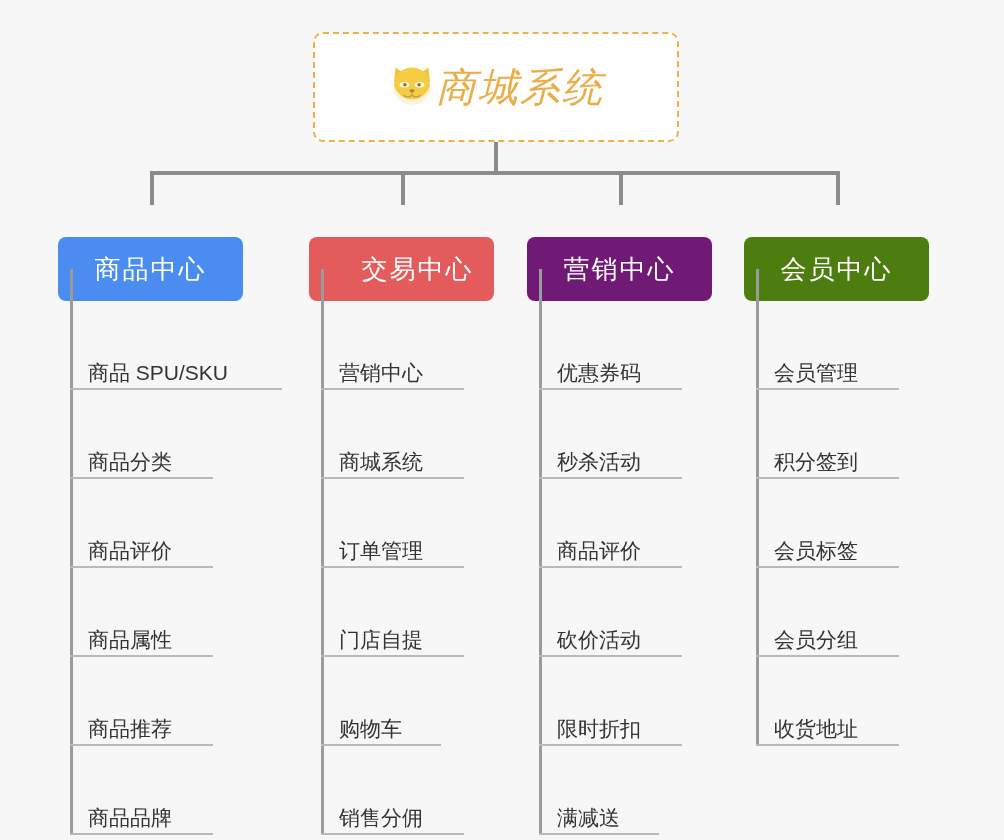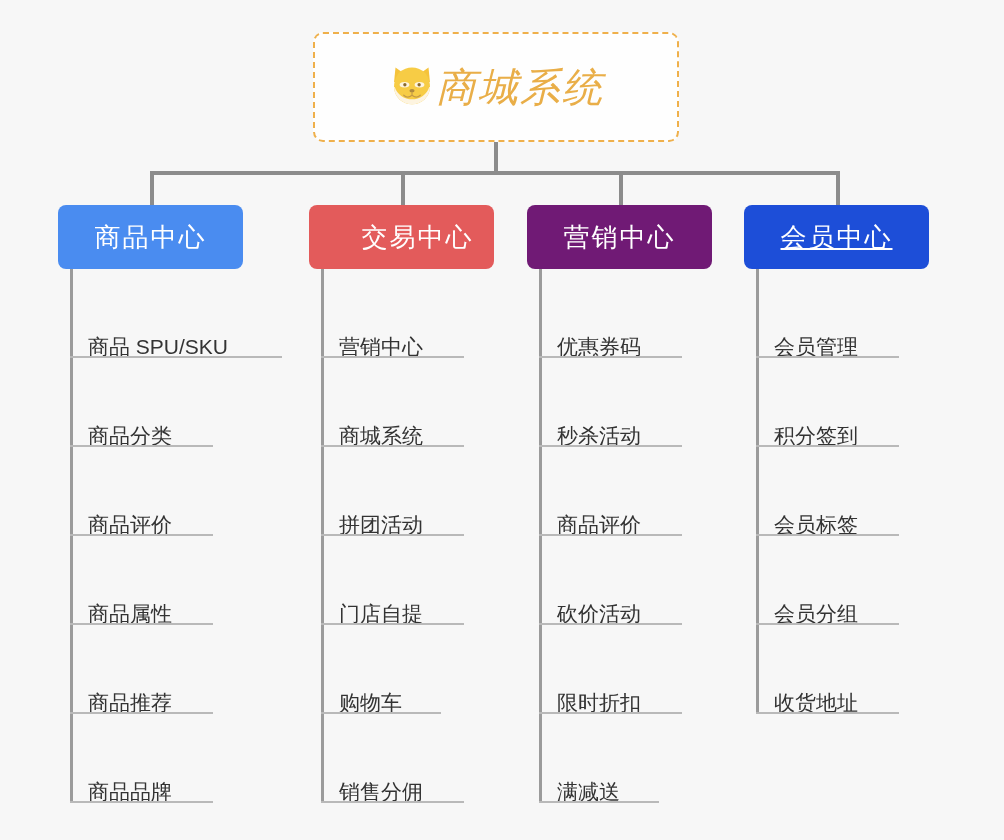--- a/index.html
+++ b/index.html
@@ -84,20 +84,21 @@
   .col-header {
     height: 64px;
     border-radius: 8px;
     display: flex;
     align-items: center;
     justify-content: center;
     color: #ffffff;
     font-size: 26px;
     letter-spacing: 2px;
     box-sizing: border-box;
+    margin-top: 32px;
   }
 
   
   .col-spine {
     position: absolute;
     left: 12px;
     top: 64px;
     width: 3px;
     bottom: 0;
     background: #9b9b9b;
@@ -114,20 +115,21 @@
     height: 89px;
     box-sizing: border-box;
     display: flex;
     align-items: flex-end;
     padding-left: 30px;
   }
   .leaf-label {
     font-size: 21px;
     color: #333333;
     line-height: 1.1;
+    padding-bottom: 6px;
     white-space: nowrap;
   }
   .leaf-underline {
     position: absolute;
     left: 12px;
     bottom: 0;
     height: 2px;
     background: #b9b9b9;
   }
   .leaf-underline.w-wide  { width: 212px; }
@@ -211,21 +213,21 @@
     <ul class="leaf-list">
       <li class="leaf">
         <span class="leaf-label">营销中心</span>
         <span class="leaf-underline w-mid"></span>
       </li>
       <li class="leaf">
         <span class="leaf-label">商城系统</span>
         <span class="leaf-underline w-mid"></span>
       </li>
       <li class="leaf">
-        <span class="leaf-label">拼团活动</span>
+        <span class="leaf-label">订单管理</span>
         <span class="leaf-underline w-mid"></span>
       </li>
       <li class="leaf">
         <span class="leaf-label">门店自提</span>
         <span class="leaf-underline w-mid"></span>
       </li>
       <li class="leaf">
         <span class="leaf-label">购物车</span>
         <span class="leaf-underline w-nar"></span>
       </li>
@@ -263,21 +265,21 @@
         <span class="leaf-underline w-mid"></span>
       </li>
       <li class="leaf">
         <span class="leaf-label">满减送</span>
         <span class="leaf-underline w-nar"></span>
       </li>
     </ul>
   </div>
 
   <div class="col" style="left:744px; width:185px;">
-    <div class="col-header" style="background:#1d4ed8;text-decoration:underline;">
+    <div class="col-header" style="background:#4d7c0f;">
       <span>会员中心</span>
     </div>
     <div class="col-spine"></div>
     <ul class="leaf-list">
       <li class="leaf">
         <span class="leaf-label">会员管理</span>
         <span class="leaf-underline w-mid"></span>
       </li>
       <li class="leaf">
         <span class="leaf-label">积分签到</span>

